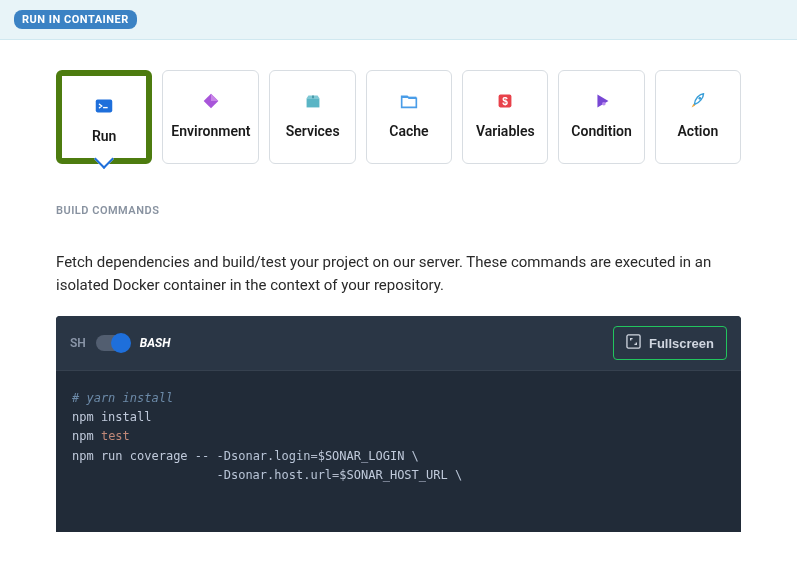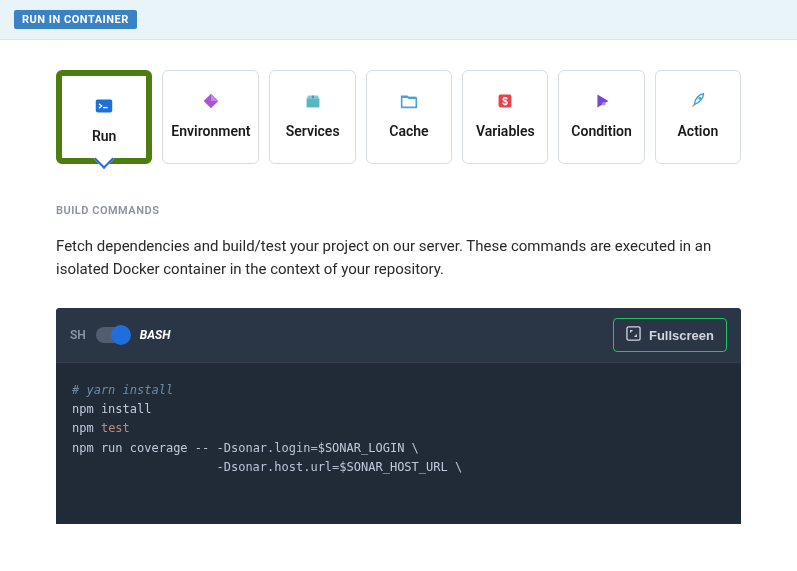--- a/index.html
+++ b/index.html
@@ -20,21 +20,21 @@
       gap: 12px;
       border-bottom: 1px solid #d0e8f0;
     }
     .banner-badge {
       background: #3b82c4;
       color: white;
       font-size: 11px;
       font-weight: 700;
       letter-spacing: 0.5px;
       padding: 3px 8px;
-      border-radius: 2px;
+      border-radius: 8px;
     }
     .banner-text {
       color: #4a6a7a;
       font-size: 13px;
     }
     .banner-link {
       color: #3b82c4;
       text-decoration: none;
     }
     .content {
@@ -101,27 +101,27 @@
     .tab-label {
       font-size: 14px;
       font-weight: 600;
       color: #1a1a1a;
     }
     .section-title {
       font-size: 11px;
       font-weight: 600;
       letter-spacing: 0.5px;
       color: #8892a0;
-      margin-bottom: 18px;
+      margin-bottom: 34px;
     }
     .section-desc {
       font-size: 15px;
       color: #2a2a2a;
       line-height: 1.5;
-      margin-bottom: 28px;
+      margin-bottom: 20px;
     }
     .editor-wrapper {
       background: #2a3645;
       border-radius: 4px 4px 0 0;
       overflow: hidden;
     }
     .editor-toolbar {
       display: flex;
       align-items: center;
       justify-content: space-between;

